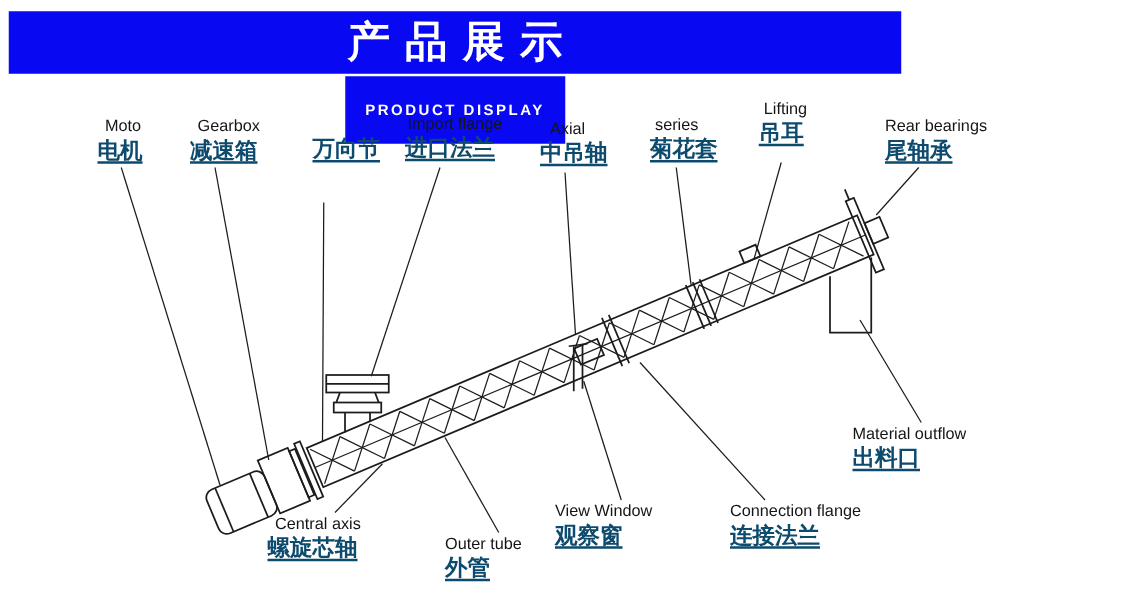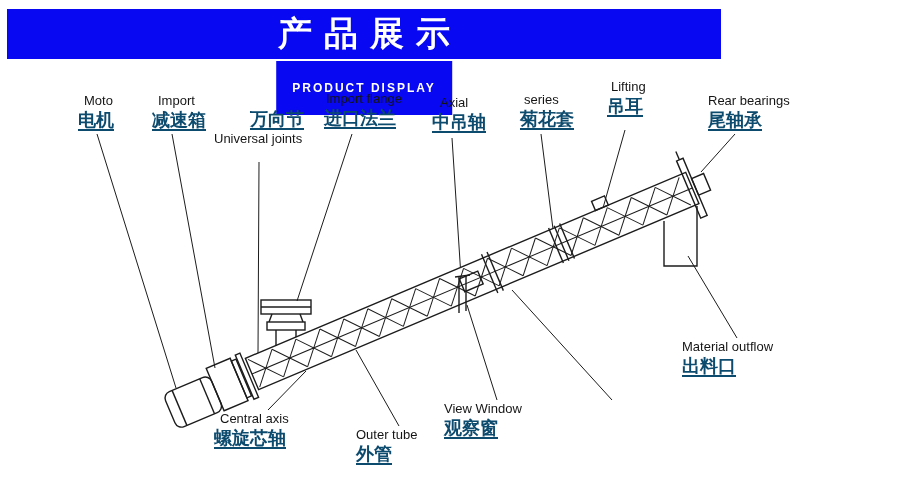--- a/index.html
+++ b/index.html
@@ -160,27 +160,26 @@
       <line x1="455" y1="277" x2="470" y2="275"></line>
     </g>
   </svg>
 
   <div class="label" style="left:78px;top:93px">
     <div class="en" style="margin-left:6px">Moto</div>
     <div class="zh">电机</div>
   </div>
 
   <div class="label" style="left:152px;top:93px">
-    <div class="en" style="margin-left:6px">Import</div>
+    <div class="en" style="margin-left:6px">Gearbox</div>
     <div class="zh">减速箱</div>
   </div>
 
   <div class="label" style="left:214px;top:107px">
     <div class="zh" style="margin-left:36px">万向节</div>
-    <div class="en">Universal joints</div>
   </div>
 
   <div class="label" style="left:324px;top:91px">
     <div class="en" style="margin-left:2px">Import flange</div>
     <div class="zh">进口法兰</div>
   </div>
 
   <div class="label" style="left:432px;top:95px">
     <div class="en" style="margin-left:8px">Axial</div>
     <div class="zh">中吊轴</div>
@@ -199,20 +198,24 @@
   <div class="label" style="left:708px;top:93px">
     <div class="en">Rear bearings</div>
     <div class="zh">尾轴承</div>
   </div>
 
   <div class="label center" style="left:682px;top:339px;width:140px">
     <div class="en">Material outflow</div>
     <div class="zh">出料口</div>
   </div>
 
+  <div class="label" style="left:584px;top:401px">
+    <div class="en">Connection flange</div>
+    <div class="zh">连接法兰</div>
+  </div>
 
   <div class="label center" style="left:444px;top:401px;width:96px">
     <div class="en">View Window</div>
     <div class="zh">观察窗</div>
   </div>
 
   <div class="label center" style="left:356px;top:427px;width:88px">
     <div class="en">Outer tube</div>
     <div class="zh">外管</div>
   </div>

